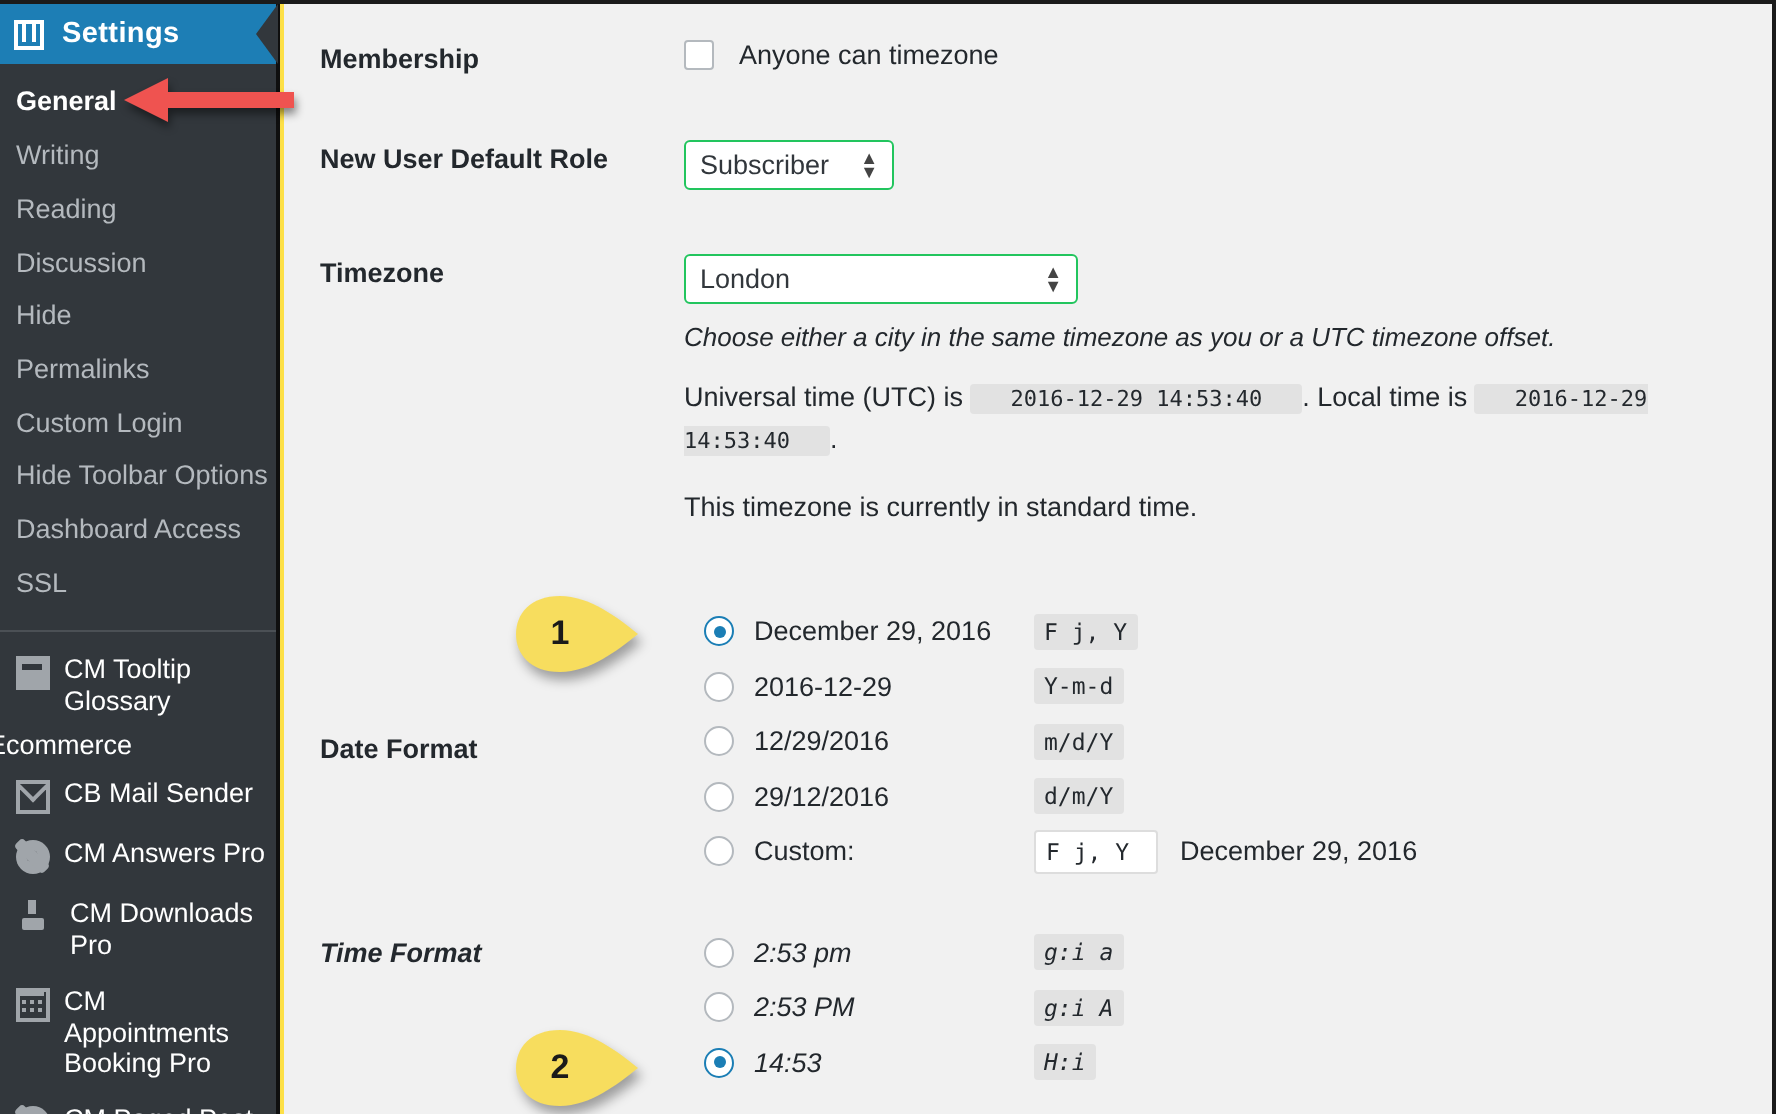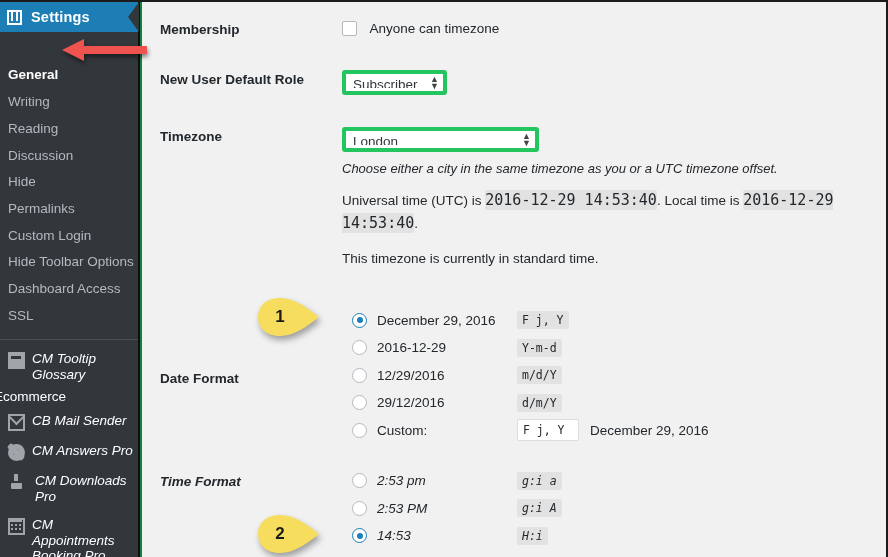--- a/index.html
+++ b/index.html
@@ -5,21 +5,21 @@
   * { box-sizing: border-box; margin: 0; padding: 0; }
   html, body {
     width: 888px; height: 557px;
     background: #f1f1f1;
     font-family: "Liberation Sans", sans-serif;
     overflow: hidden;
   }
   #root {
     position: relative;
     width: 888px; height: 557px;
-    background: #15803d;
+    background: #fde047;
     border-right: 2px solid #1b1b1b;
     border-top: 2px solid #1b1b1b;
     overflow: hidden;
   }
 
   
   #sidebar {
     position: absolute; left: 0; top: 0;
     width: 140px; height: 557px;
     background: #32373c;
@@ -63,41 +63,41 @@
 
   .submenu { padding-top: 6px; }
   .sub-item {
     display: block;
     color: #b4b9be;
     font-size: 13.5px;
     padding: 5.4px 0 5.4px 8px;
     line-height: 1.18;
     white-space: nowrap;
   }
-  .sub-item.active { color: #ffffff; font-weight: bold; margin-top: 24px; }
+  .sub-item.active { color: #ffffff; font-weight: bold; }
 
   .menu-sep {
     height: 1px; background: #4b5055;
     margin: 10px 0 0 0;
   }
 
   .plugin-list { padding-top: 5px; }
   .plugin-item {
     display: flex; align-items: flex-start;
     color: #ffffff; font-size: 13.5px;
     padding: 6px 4px 6px 8px;
     line-height: 1.18;
   }
   .plugin-item .picon {
     flex: 0 0 17px; width: 17px; height: 17px;
     margin-right: 7px; margin-top: 1px;
     position: relative;
     color: #a0a5aa;
   }
-  .plugin-item .plabel { flex: 1 1 auto; font-style: italic; }
+  .plugin-item .plabel { flex: 1 1 auto; }
   .ecomm-line {
     color: #ffffff; font-size: 13.5px;
     padding: 0 0 2px 0;
     margin-left: -6px;
     line-height: 1.18;
   }
 
   
   .ico-tooltip {
     background: #a0a5aa;
@@ -196,21 +196,21 @@
     border: 1px solid #b4b9be;
     background: #fff; border-radius: 2px;
     vertical-align: -3px;
   }
   .chklabel { font-size: 13.5px; color: #23282d; margin-left: 8px; }
 
   select.wpselect {
     font-family: "Liberation Sans", sans-serif;
     font-size: 13.5px; color: #32373c;
     background: #fff;
-    border: 4px solid #22c55e; border-radius: 3px;
+    border: 1px solid #22c55e; border-radius: 3px;
     padding: 3px 22px 3px 7px;
     height: 25px;
     -webkit-appearance: none; appearance: none;
   }
   .selwrap { position: relative; display: inline-block; }
   .selwrap .updown {
     position: absolute; right: 8px; top: 50%;
     transform: translateY(-50%);
     pointer-events: none;
     font-size: 9px; line-height: 7px; color: #444;
@@ -220,24 +220,24 @@
   .hint {
     font-size: 13px; color: #23282d; font-style: italic;
     margin-top: 9px;
   }
   .timeline-txt {
     font-size: 13.5px; color: #23282d; margin-top: 13px;
     line-height: 1.55;
   }
   code.tz {
     font-family: "DejaVu Sans Mono", monospace;
-    font-size: 15px;
+    font-size: 11px;
     background: #e2e2e2;
     color: #23282d;
-    padding: 1px 0;
+    padding: 1px 20px;
     border-radius: 2px;
   }
 
   .radio-row {
     display: flex; align-items: center;
     height: 27.5px;
   }
   .radio {
     width: 15px; height: 15px;
     border: 1px solid #b4b9be; border-radius: 50%;

